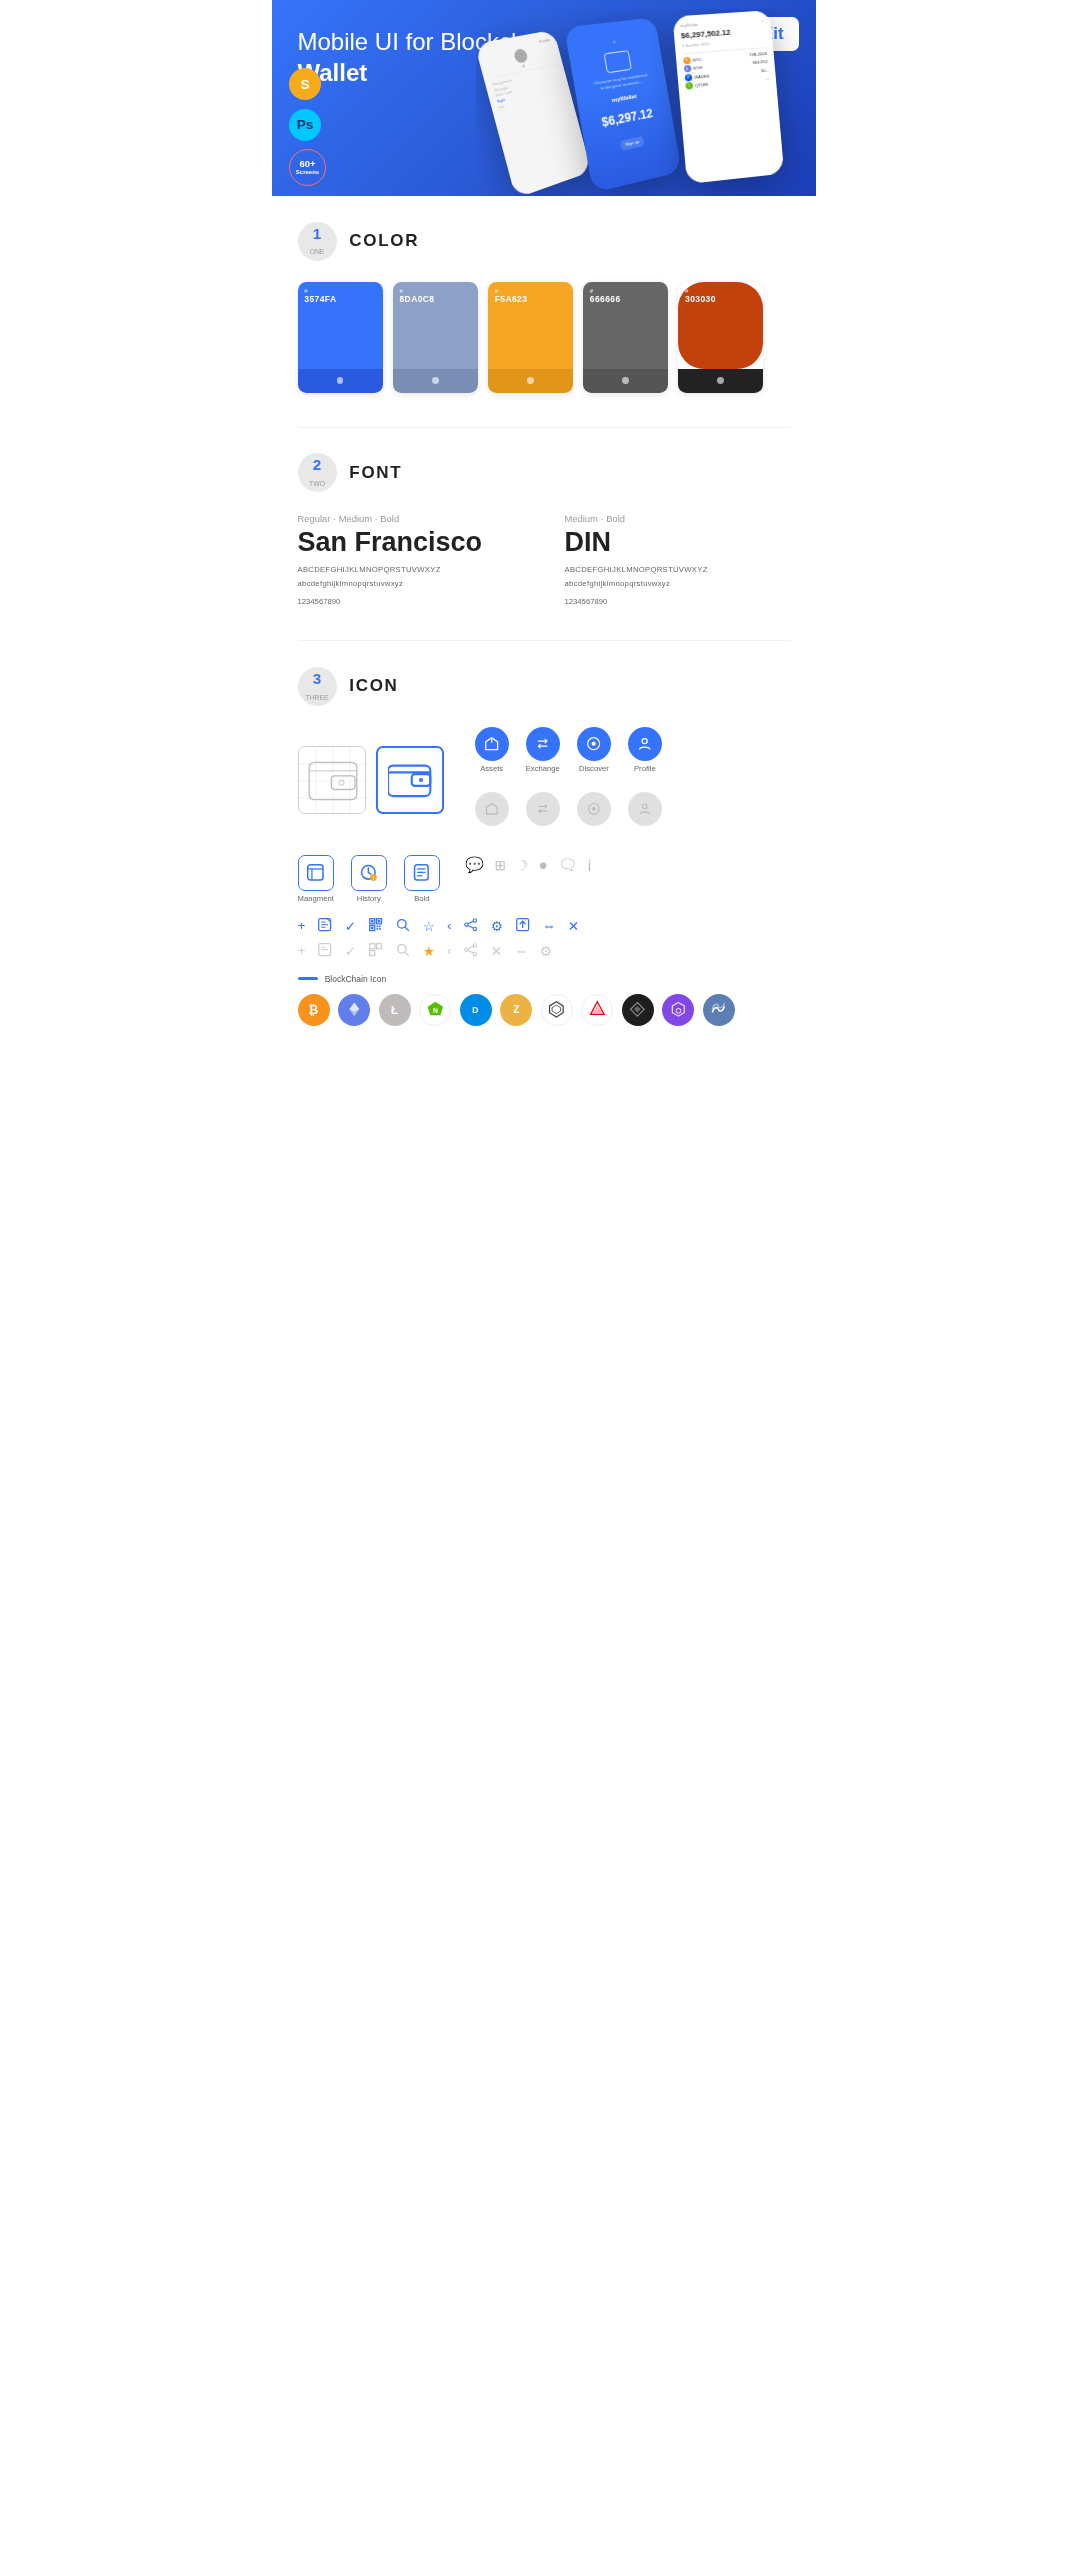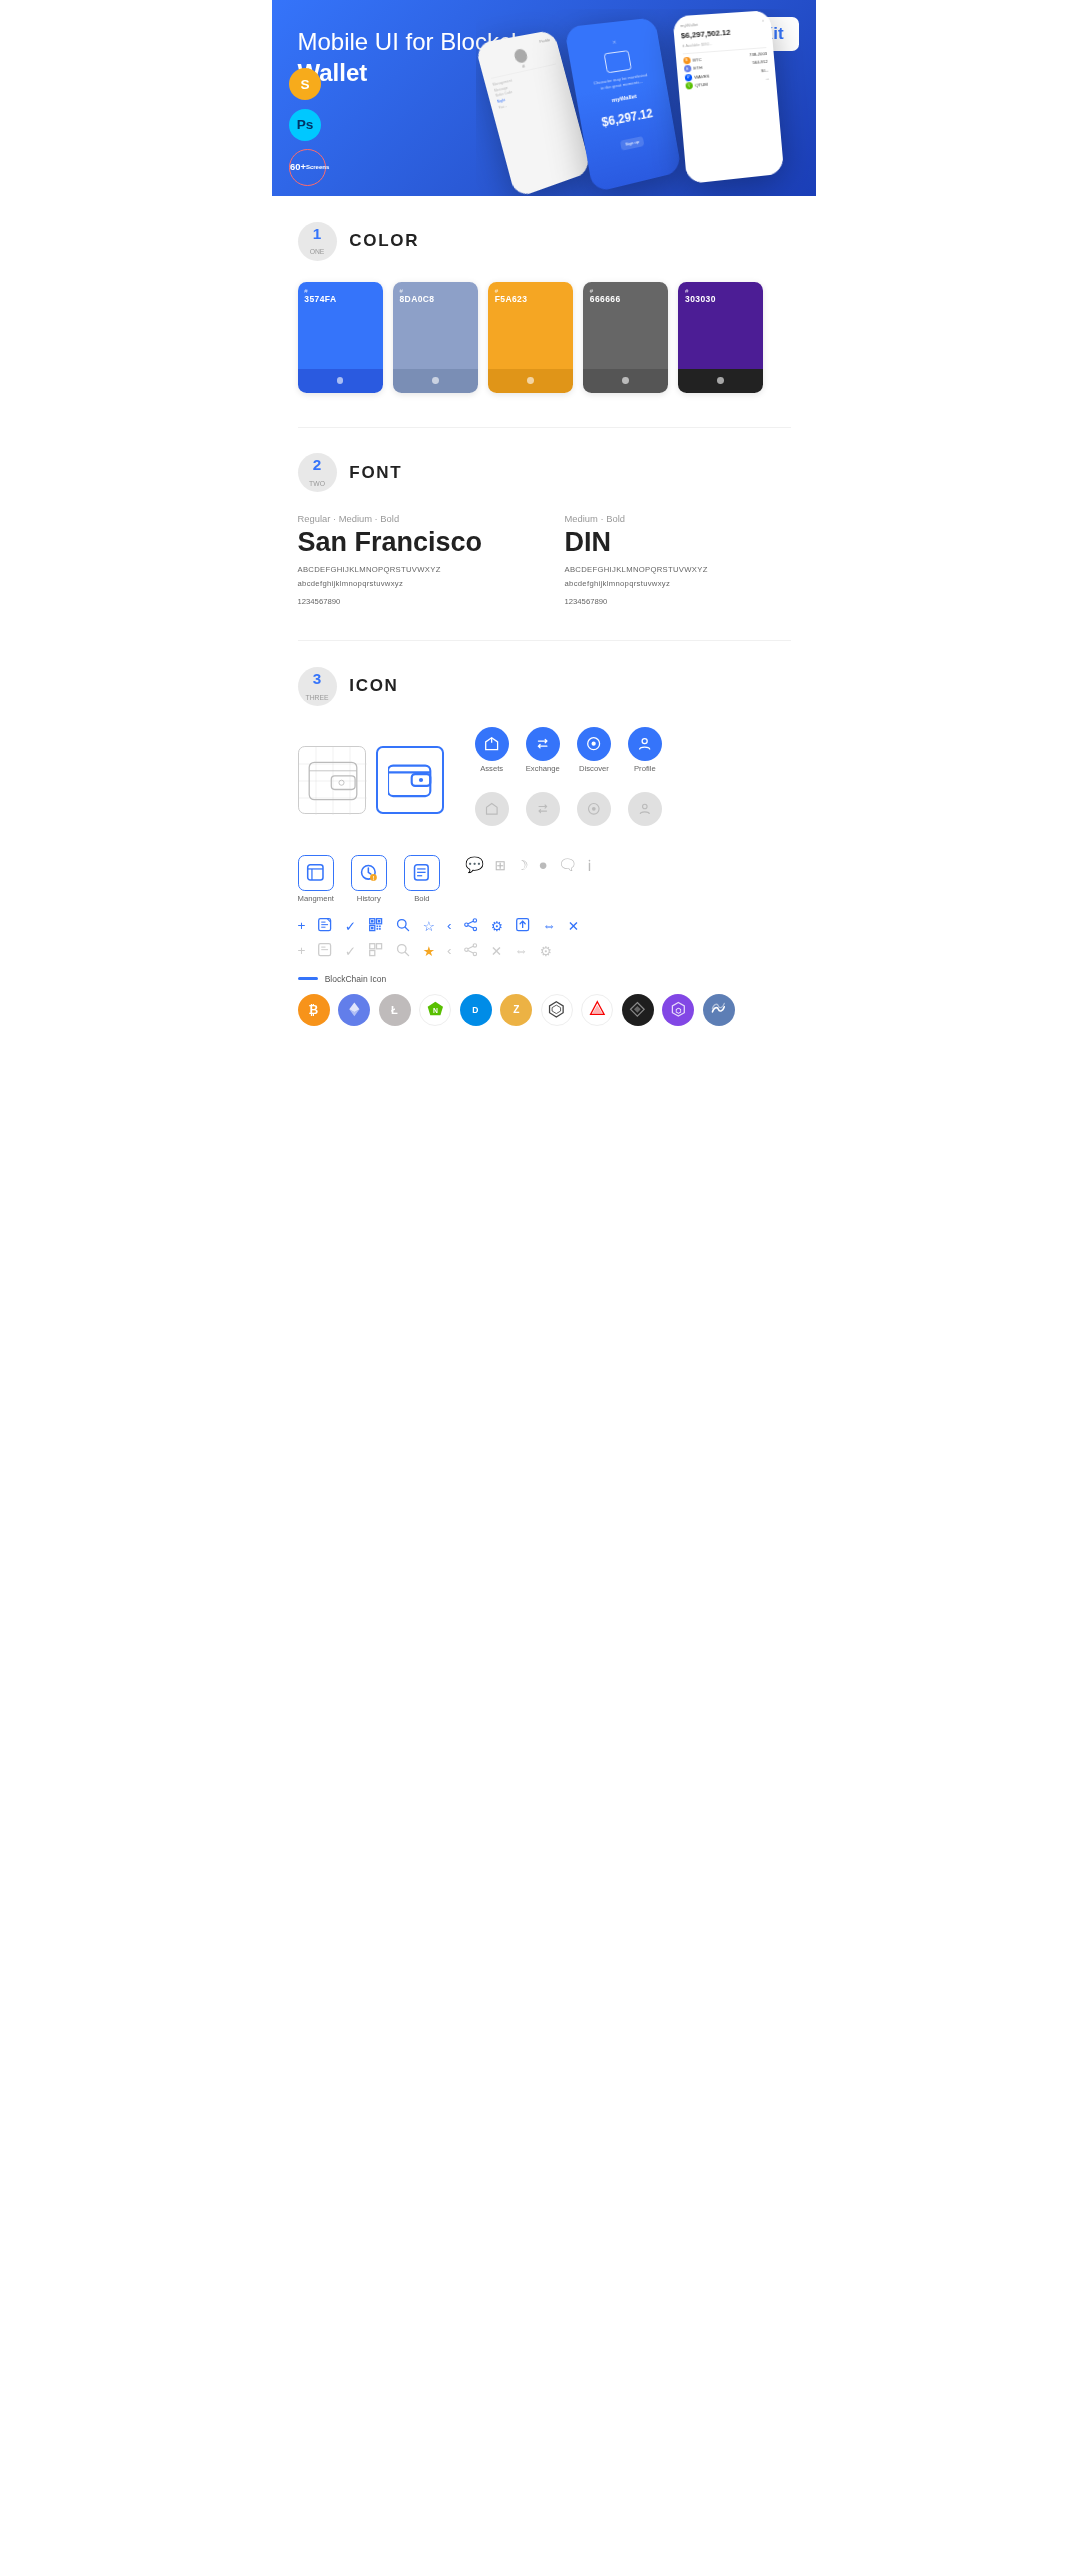--- a/index.html
+++ b/index.html
@@ -57,22 +57,23 @@
     .tool-screens {
       background: transparent;
       border: 1.7px solid #FF6B6B;
       color: #fff;
       font-size: 8.5px;
       font-weight: 700;
       width: 37px;
       height: 37px;
       border-radius: 50%;
       display: flex;
-      align-items: center;
-      justify-content: space-between;
+      flex-direction: column;
+      align-items: center;
+      justify-content: center;
       line-height: 1.1;
     }
 
     
     .phones-area {
       position: absolute;
       right: -17px;
       top: 8.5px;
       width: 357px;
       height: 187px;
@@ -468,21 +469,21 @@
     <div class="color-swatch">
       <div class="swatch-top" style="background:#666666;">
         <span class="swatch-hash">#</span>
         <span class="swatch-hex">666666</span>
       </div>
       <div class="swatch-bottom" style="background:#555;">
           <div class="swatch-dot"></div>
         </div>
     </div>
     <div class="color-swatch">
-      <div class="swatch-top" style="background:#4c1d95;">
+      <div class="swatch-top" style="background:#c2410c;border-radius:26px;">
         <span class="swatch-hash">#</span>
         <span class="swatch-hex">303030</span>
       </div>
       <div class="swatch-bottom" style="background:#222;">
           <div class="swatch-dot"></div>
         </div>
     </div>
   </div>
 
   <hr class="section-divider">

